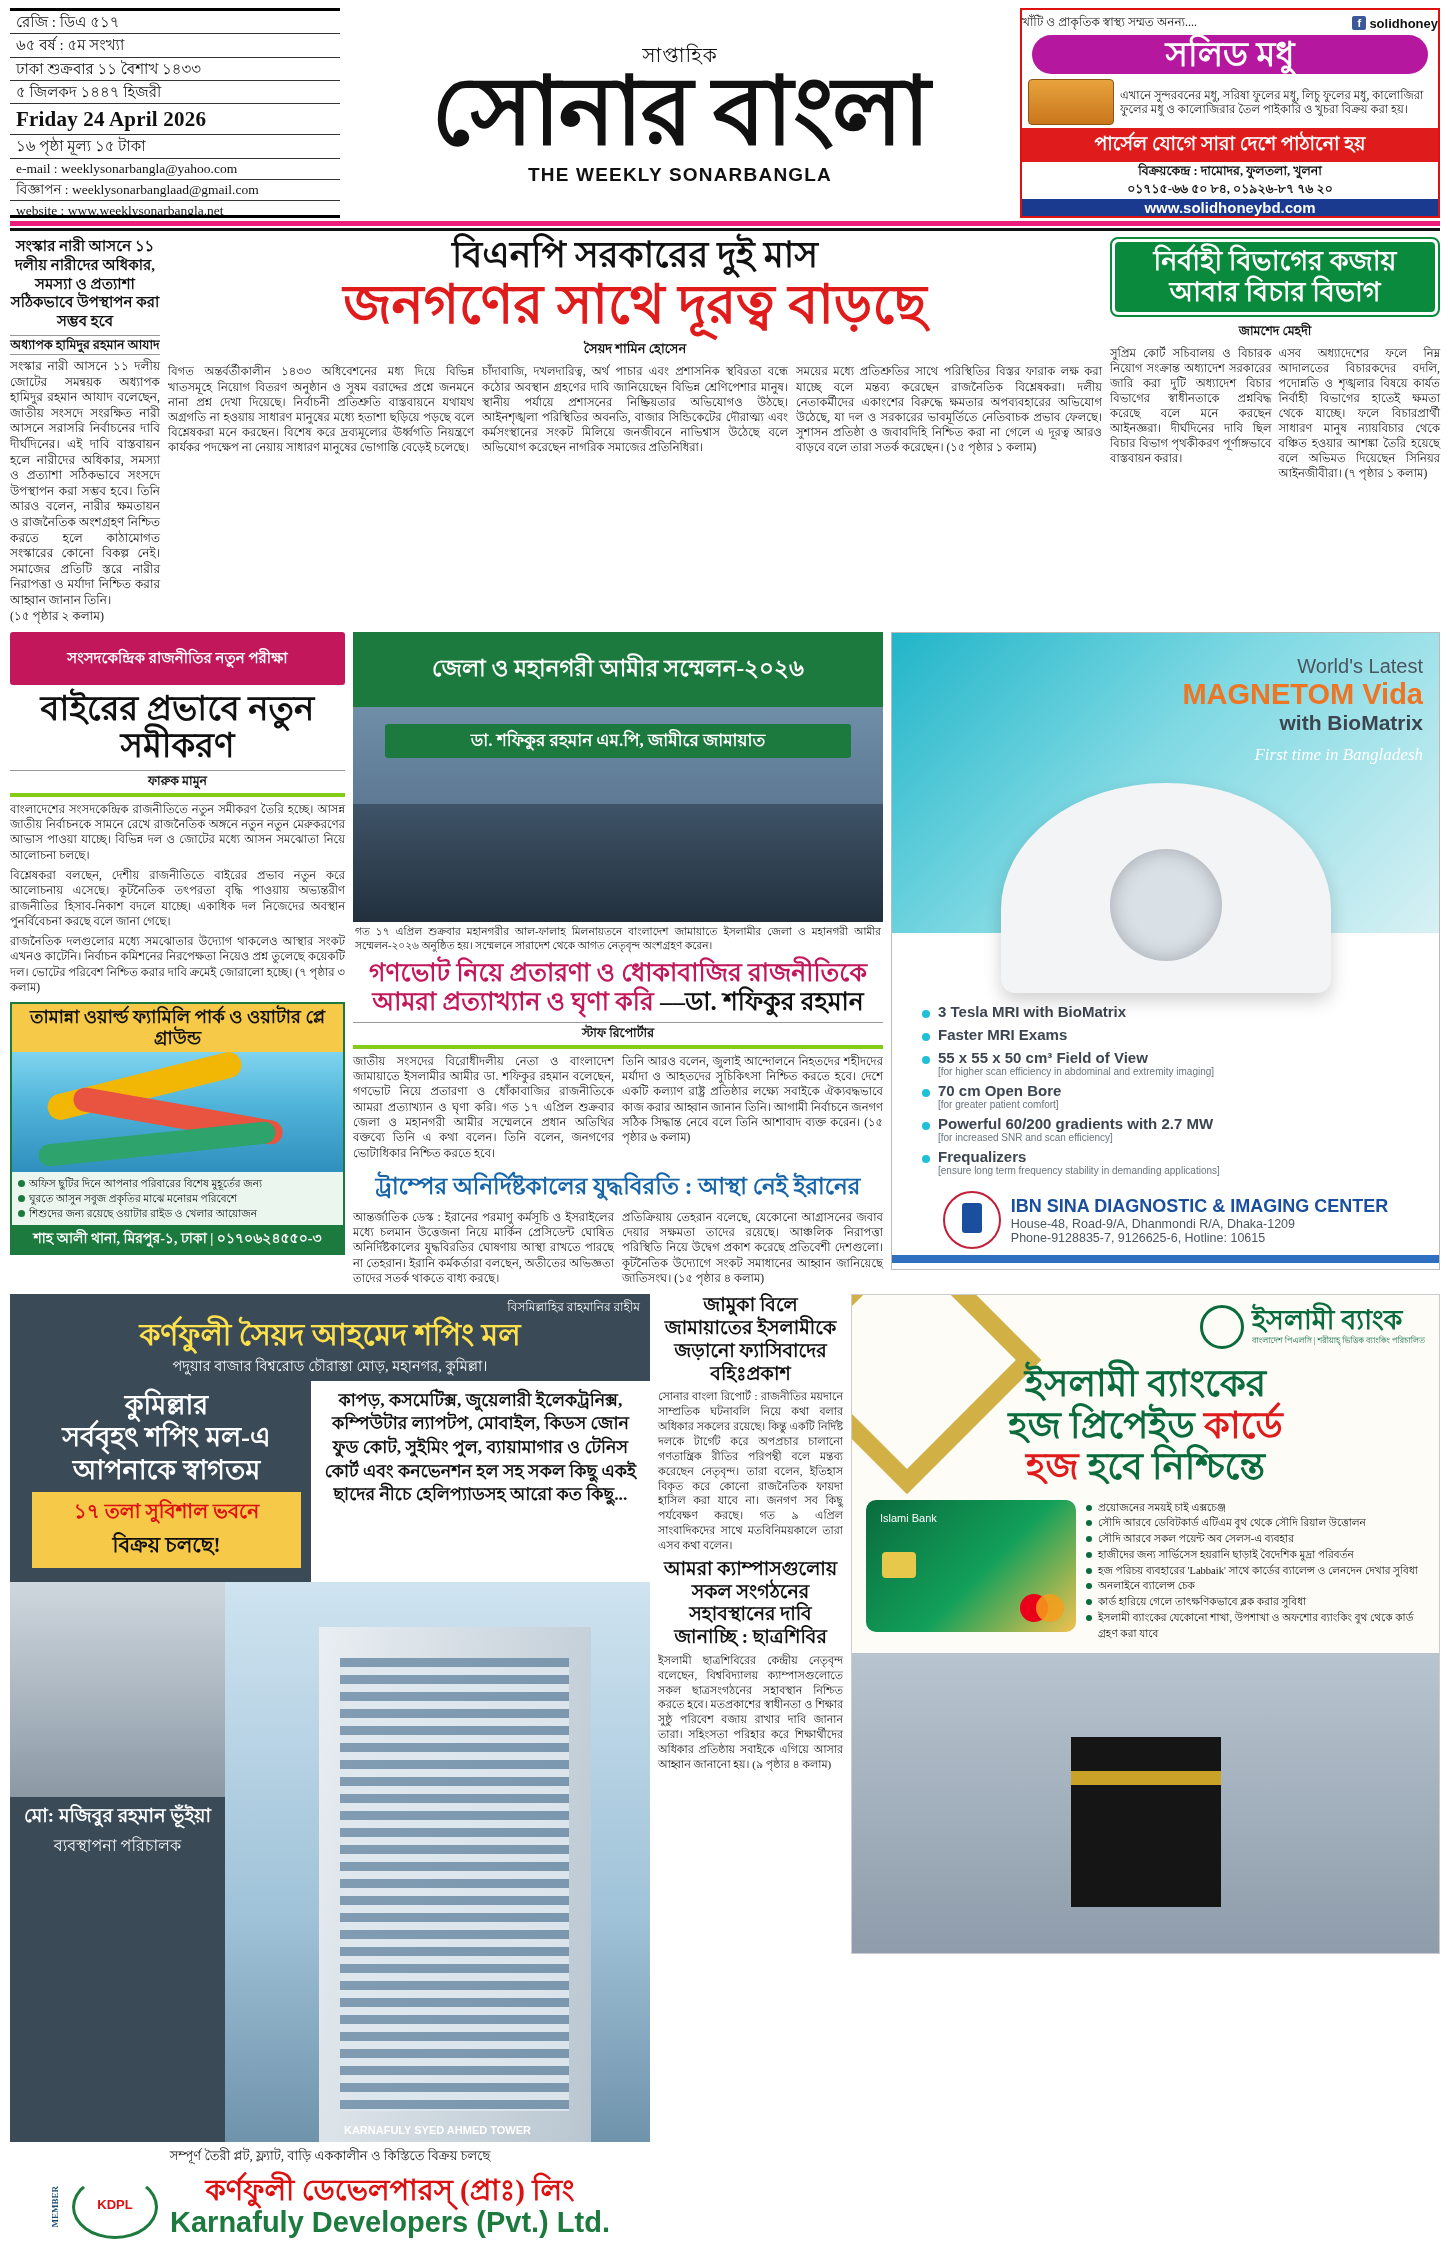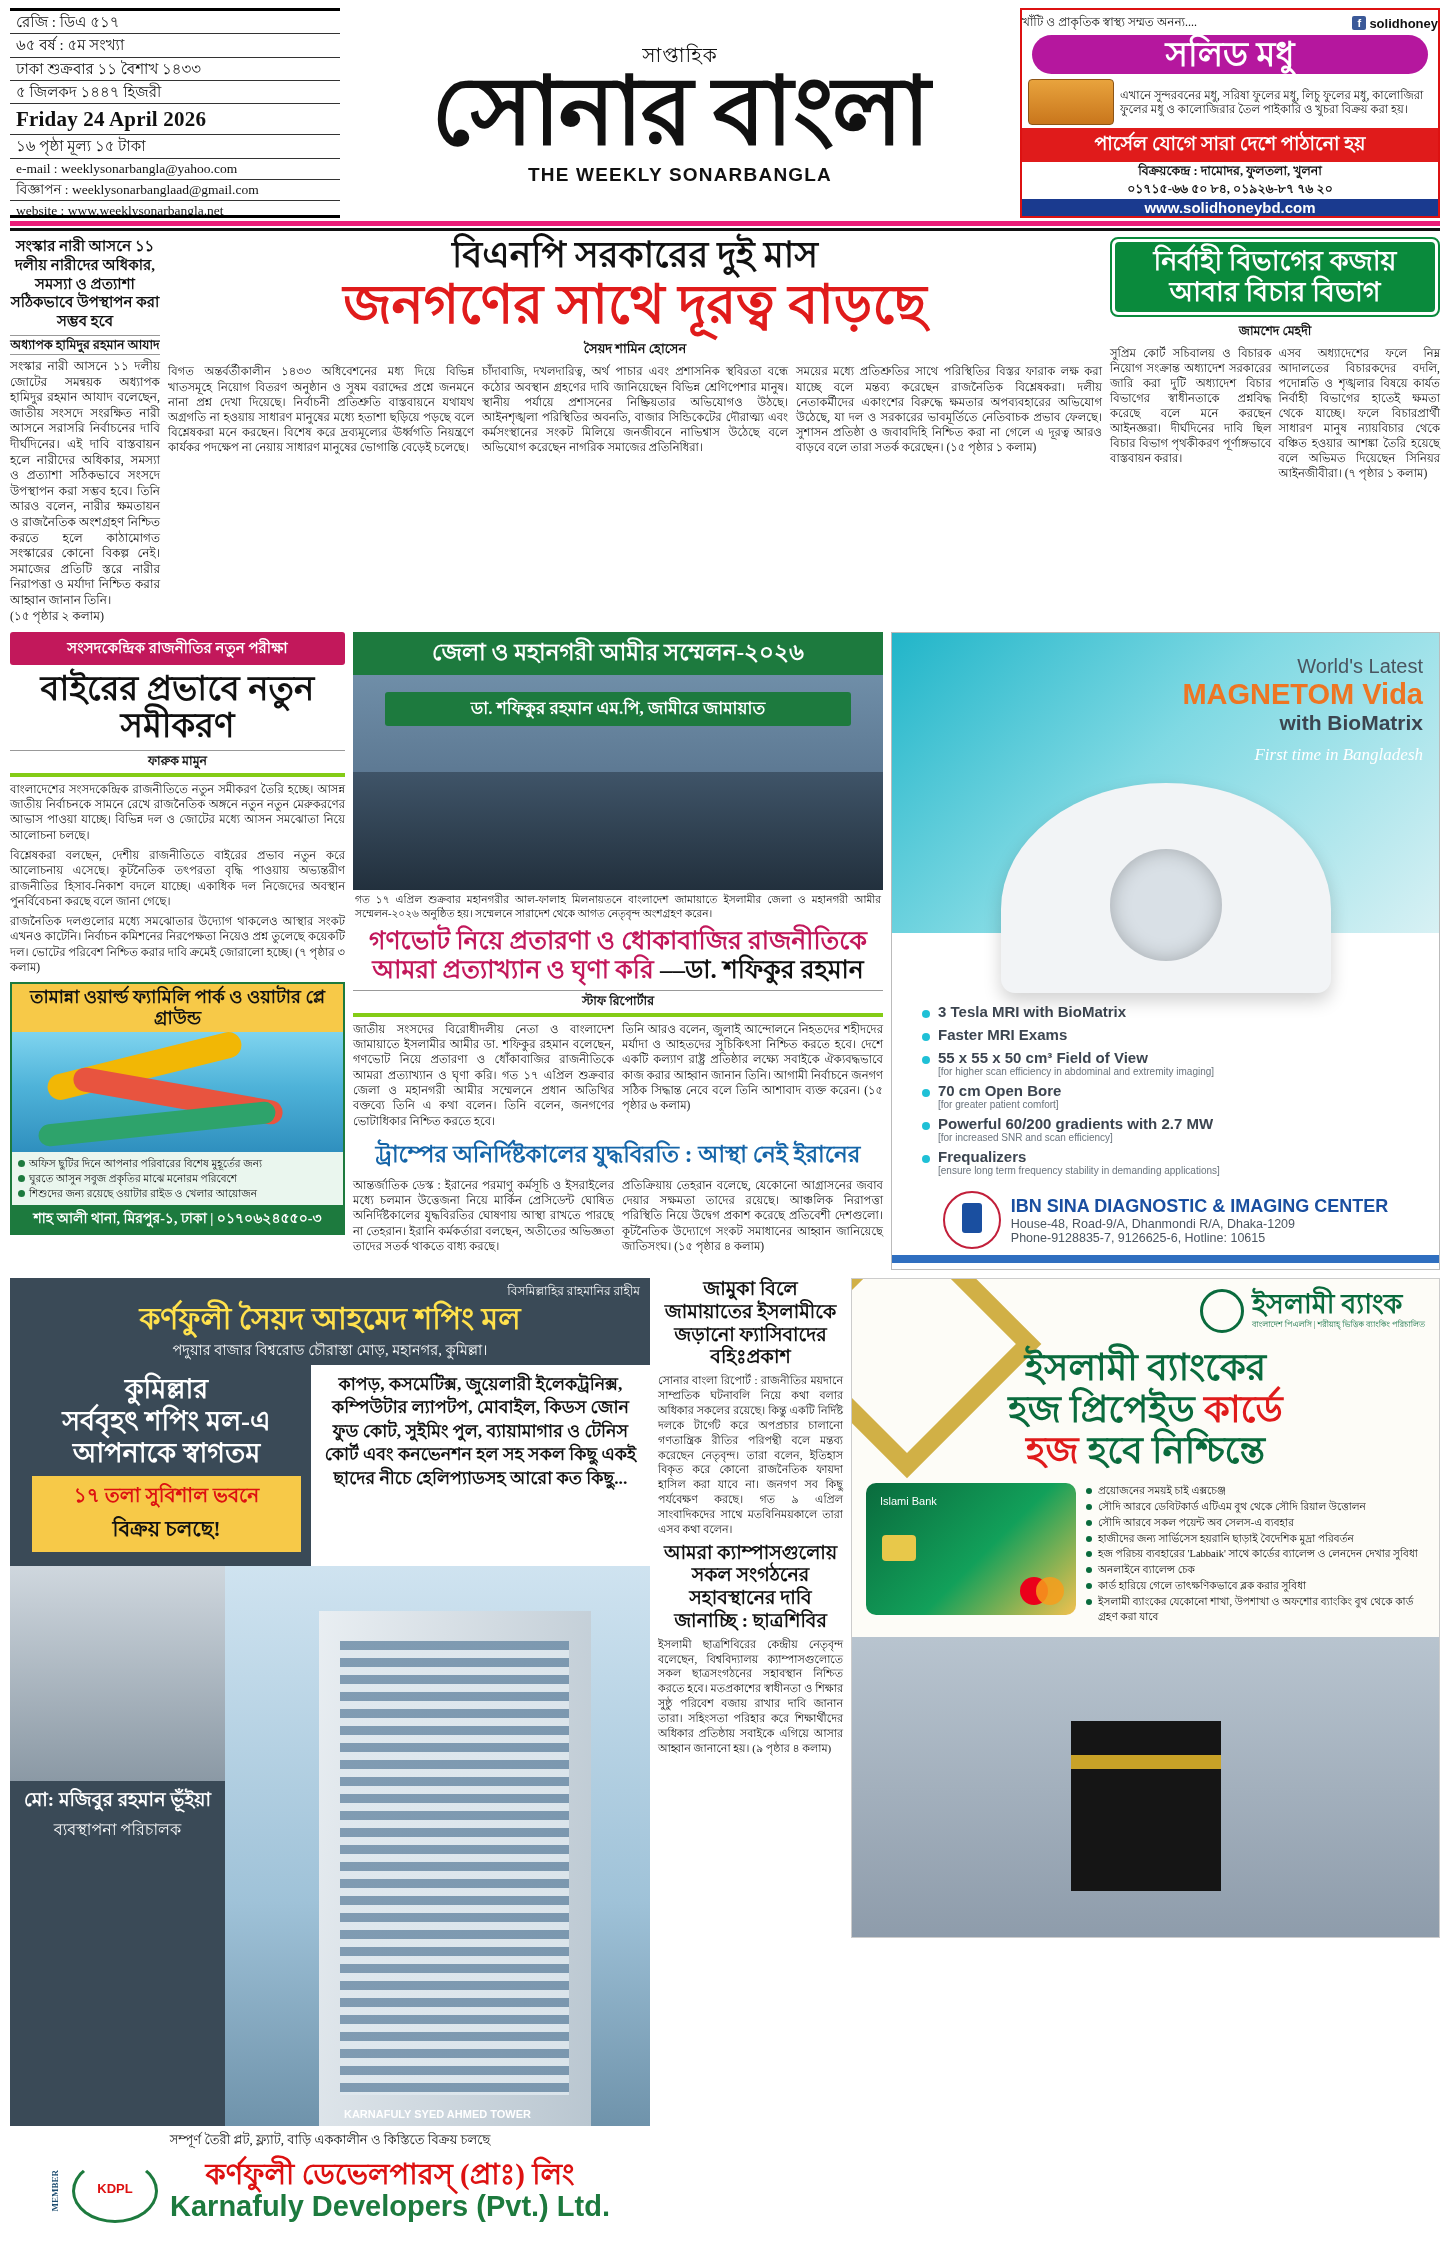--- a/index.html
+++ b/index.html
@@ -60,38 +60,38 @@
   .gb-by { text-align:center; font-size:12.5px; font-weight:bold; margin:5px 0 4px; }
   .gb-cols { display:flex; gap:7px; font-size:11.5px; line-height:1.3; text-align:justify; }
   .gb-cols > div { flex:1; }
 
   
   .mid { display:flex; gap:8px; margin-top:8px; }
   .mid-col1 { width:335px; }
   .mid-col2 { width:530px; }
   .mid-col3 { flex:1; }
 
-  .tagbar { background:#c2185b; color:#fff; font-size:15px; font-weight:bold; text-align:center; padding:4px 4px; border-radius:3px; }
+  .tagbar { background:#c2185b; color:#fff; font-size:15px; font-weight:bold; text-align:center; padding:14px 4px; border-radius:3px; }
   .mc-h1 { text-align:center; font-size:34px; font-weight:bold; line-height:1.1; margin:5px 0 2px; }
   .mc-by { text-align:center; font-size:12.5px; font-weight:bold; border-top:1px solid #999; border-bottom:4px solid #84cc16; margin:5px 0; padding:1px 0; }
   .mc-body { font-size:11.5px; line-height:1.33; text-align:justify; }
   .mc-body p { margin:0 0 5px; }
 
   
   .wp-ad { border:2px solid #1d7a3e; margin-top:7px; background:#eaf6ee; }
   .wp-head { background:#f7c948; text-align:center; font-weight:bold; font-size:18px; line-height:1.15; padding:3px; }
   .wp-img { height:120px; background:linear-gradient(180deg,#7fd4ef 0%,#4fb3d9 45%,#2f8fbe 100%); position:relative; overflow:hidden; }
   .wp-slide { position:absolute; border-radius:40px; }
   .wp-list { font-size:10.5px; line-height:1.45; padding:4px 6px; }
   .wp-list div { display:flex; gap:4px; align-items:flex-start; }
   .dot-b { width:7px; height:7px; border-radius:50%; background:#1d7a3e; margin-top:4px; flex:none; }
   .wp-foot { background:#1d7a3e; color:#fff; text-align:center; font-size:14px; font-weight:bold; padding:2px; }
 
   
-  .conf-head { background:#1d7a3e; color:#fff; text-align:center; font-size:23px; font-weight:bold; padding:2px; }
+  .conf-head { background:#1d7a3e; color:#fff; text-align:center; font-size:23px; font-weight:bold; padding:18px; }
   .conf-photo { height:215px; background:linear-gradient(180deg,#6f8ea8,#48607a); position:relative; overflow:hidden; }
   .conf-banner { position:absolute; left:6%; right:6%; top:8%; background:#1d7a3e; color:#fff; text-align:center; font-size:17px; font-weight:bold; padding:3px; border-radius:3px; }
   .conf-people { position:absolute; bottom:0; left:0; right:0; height:55%; background:linear-gradient(180deg,#3f5468,#22303d); }
   .conf-cap { font-size:10.5px; line-height:1.3; padding:3px 2px; text-align:justify; }
   .conf-h2 { text-align:center; font-size:25px; font-weight:bold; color:#c2185b; line-height:1.15; margin:4px 0; }
   .conf-h2 .q { color:#111; }
 
   .sub-h { text-align:center; font-size:23px; font-weight:bold; color:#1565a8; margin:7px 0 3px; }
   .two-col { display:flex; gap:8px; font-size:11.5px; line-height:1.33; text-align:justify; }
   .two-col > div { flex:1; }

